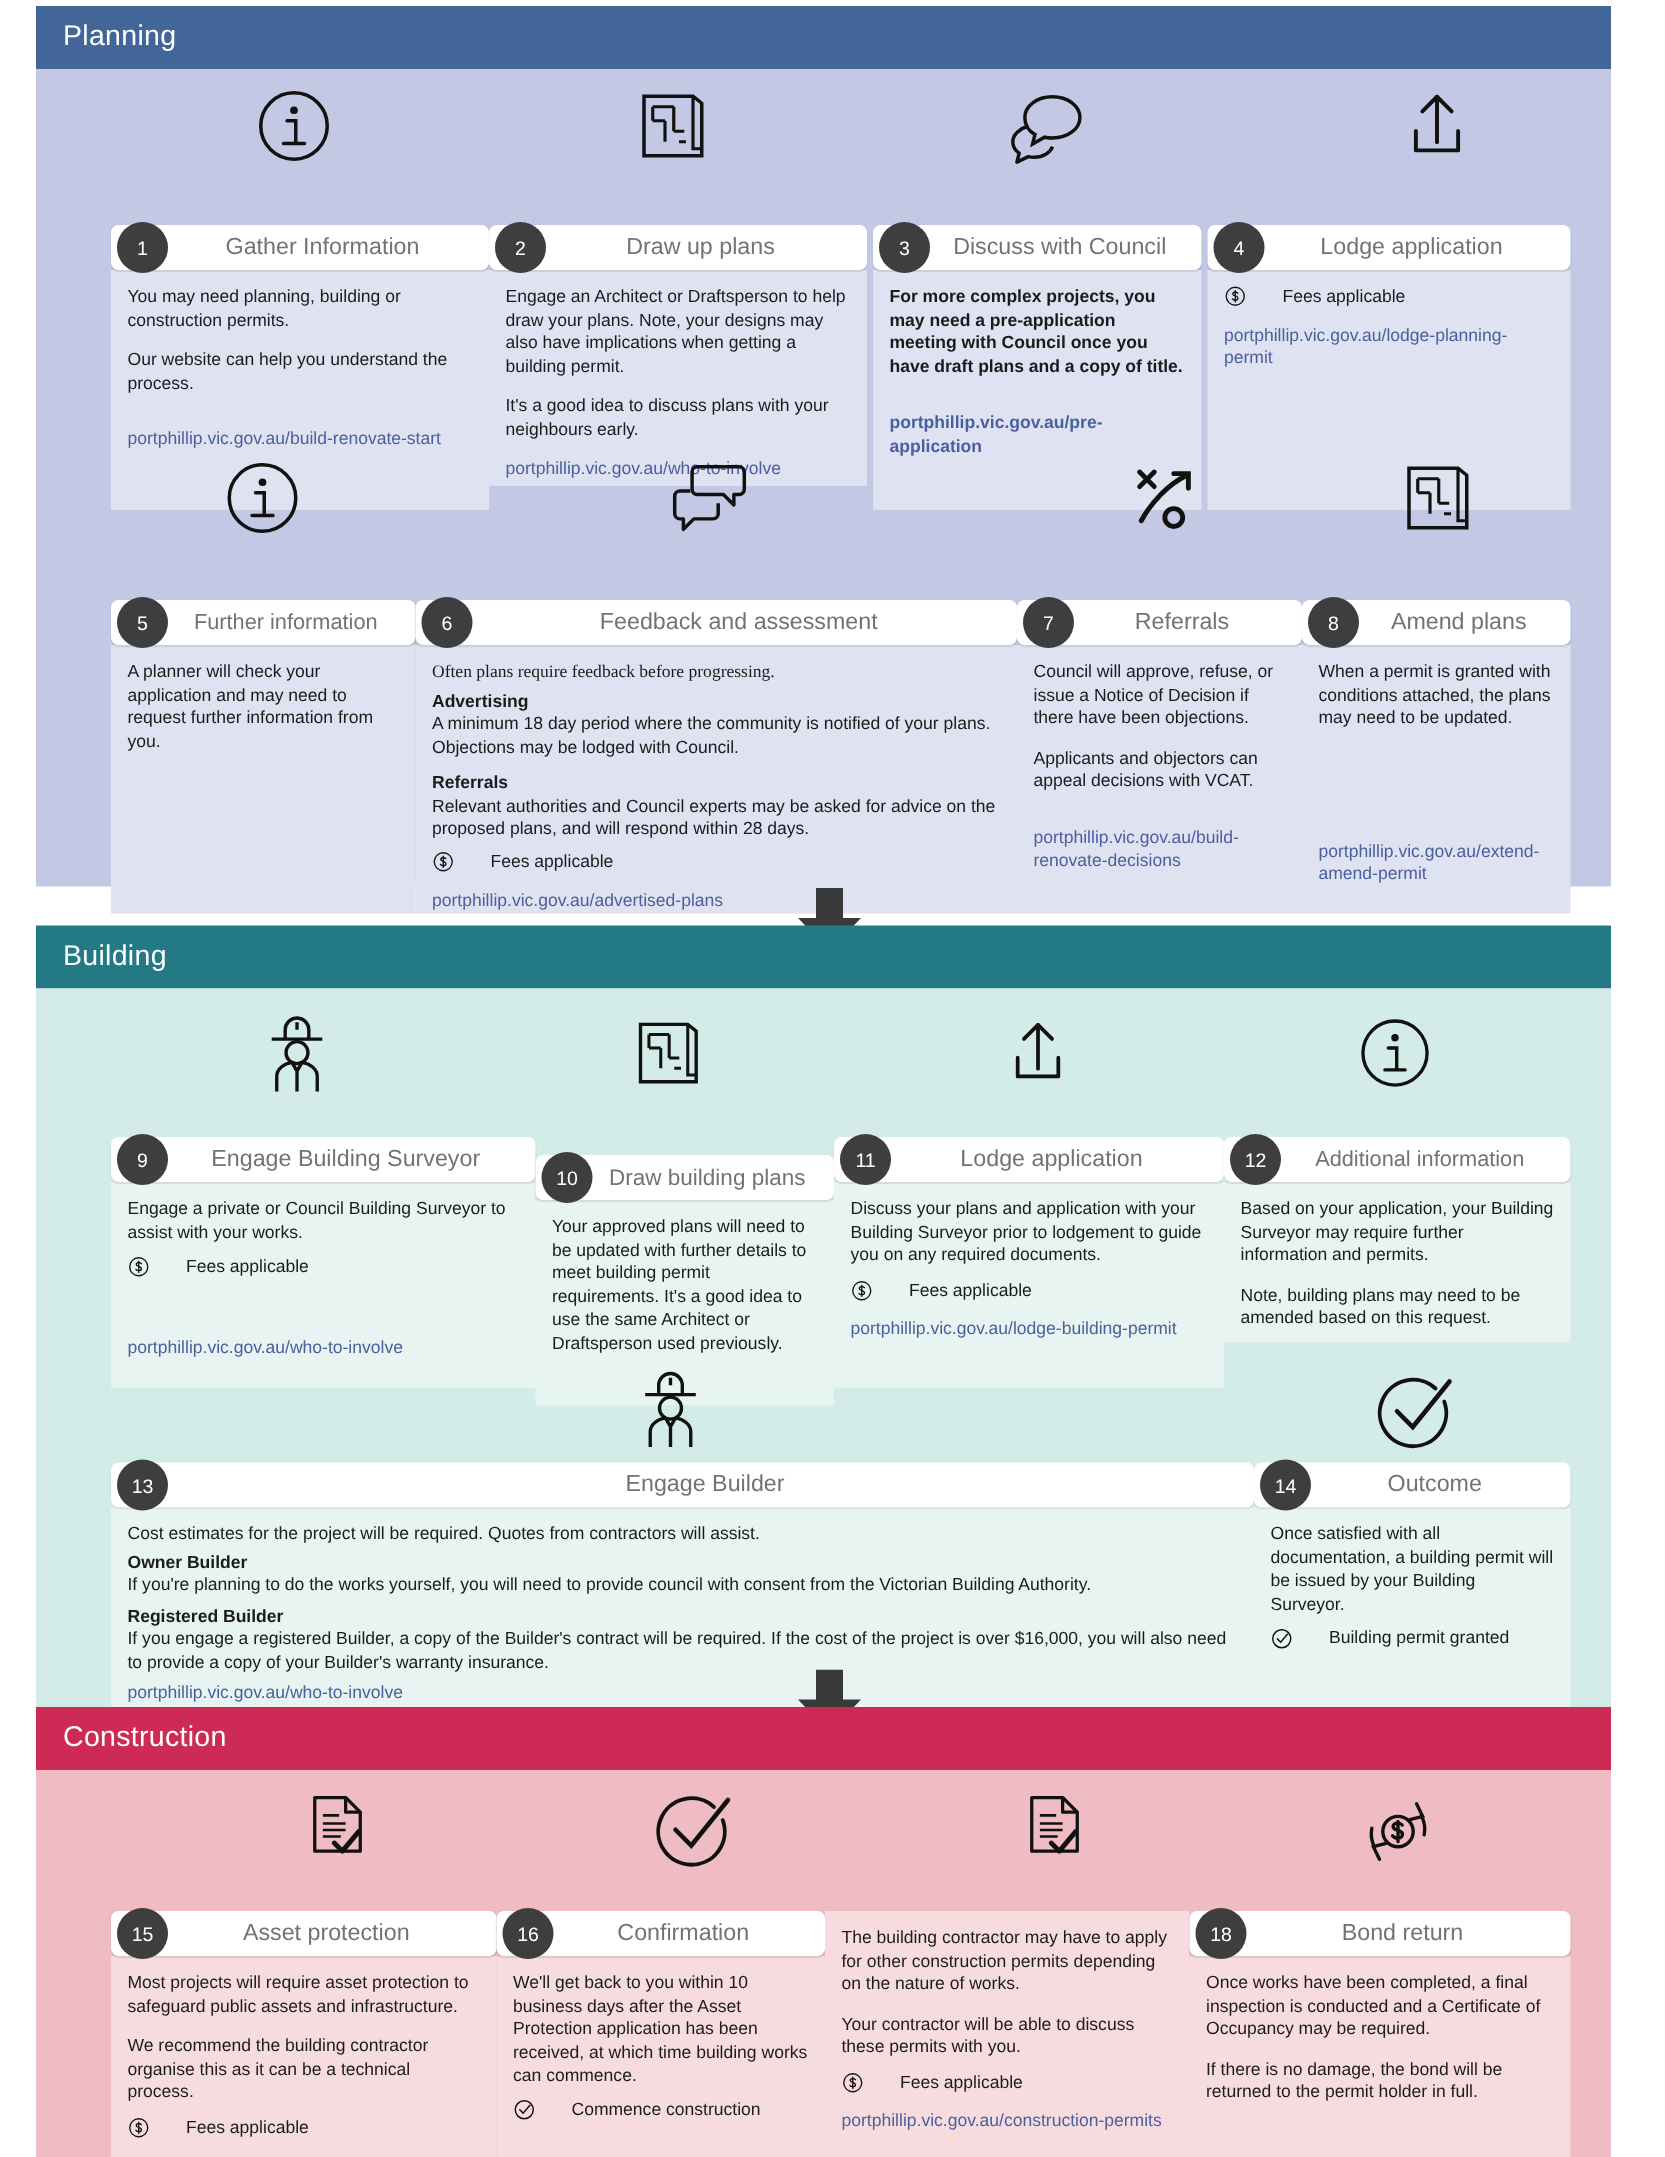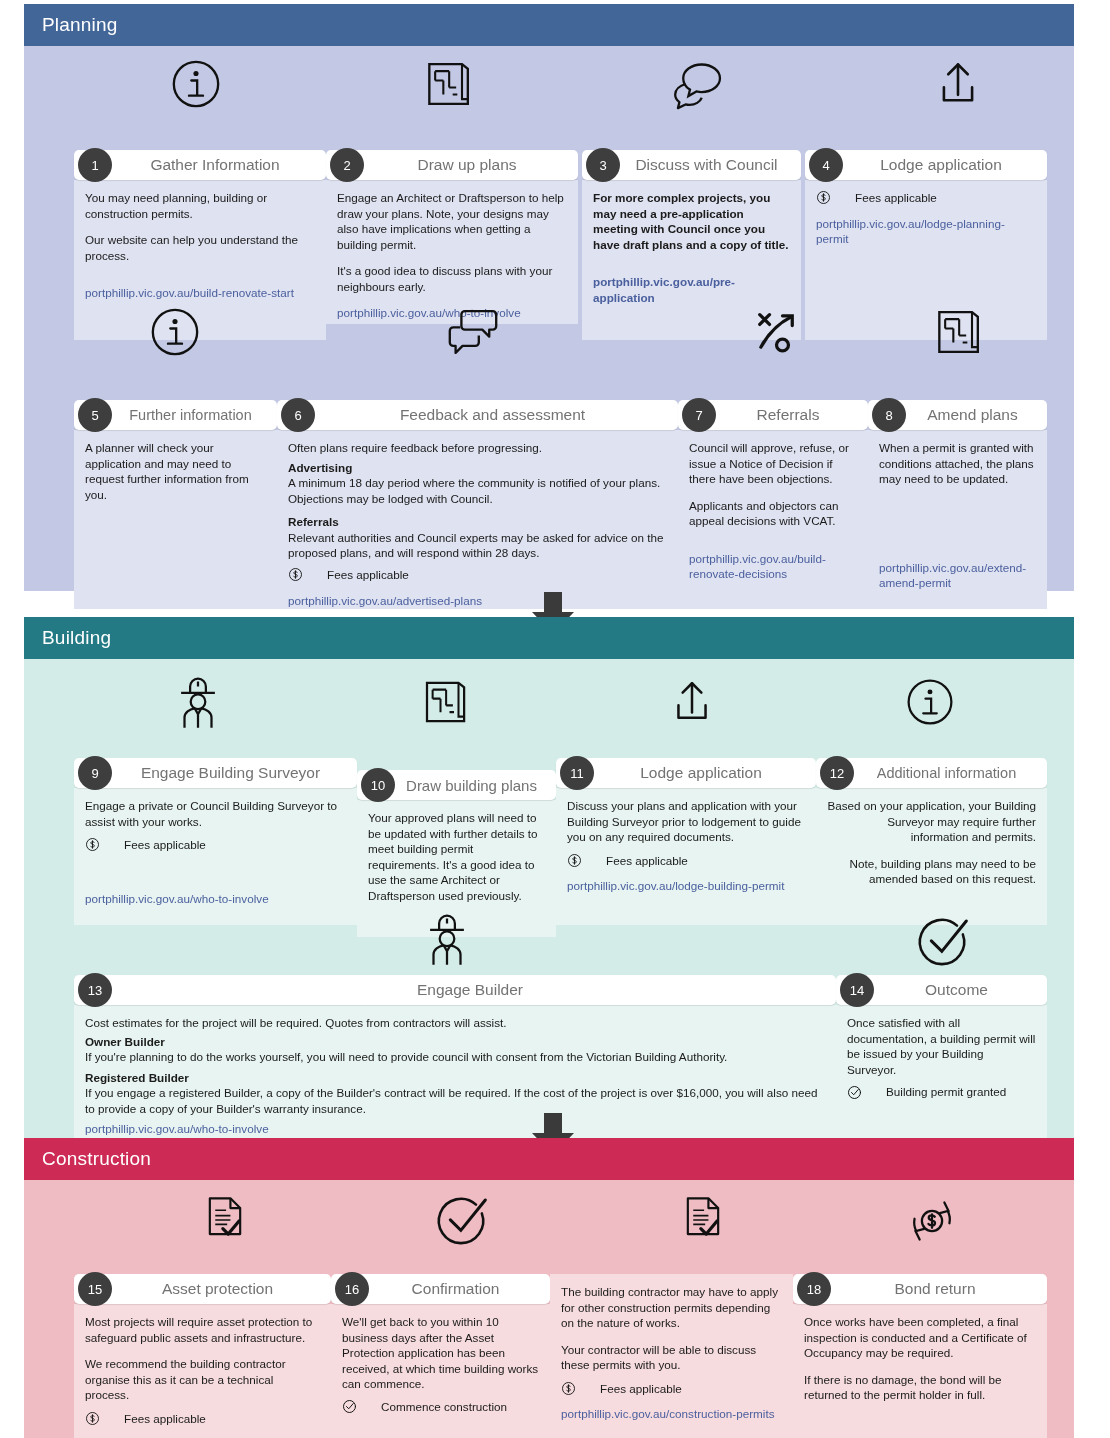--- a/index.html
+++ b/index.html
@@ -226,21 +226,21 @@
         <p>A planner will check your application and may need to request further information from you.</p>
       </div>
     </div>
 
     <div class="card" style="left:253px; top:354px; width:401px;">
       <div class="card-head">
         <div class="card-num">6</div>
         <div class="card-title">Feedback and assessment</div>
       </div>
       <div class="card-body" style="height:179px;">
-        <p class="tight" style="margin-bottom:4px;">Often plans require feedback before progressing.</p>
+        <p class="tight" style="margin-bottom:4px;font-family:Liberation Serif, serif;">Often plans require feedback before progressing.</p>
         <p class="tight" style="font-weight:bold;">Advertising</p>
         <p style="margin-bottom:8px;">A minimum 18 day period where the community is notified of your plans. Objections may be lodged with Council.</p>
         <p class="tight" style="font-weight:bold;">Referrals</p>
         <p style="margin-bottom:6px;">Relevant authorities and Council experts may be asked for advice on the proposed plans, and will respond within 28 days.</p>
         <div class="inline-row">
           <span class="mini-ico">
             <svg width="15" height="15" viewBox="0 0 20 20" fill="none" stroke="#111" stroke-width="1.2">
                 <circle cx="10" cy="10" r="8"></circle>
                 <path d="M10 5v10M12.3 7.3c-.5-.8-1.3-1.1-2.3-1.1-1.3 0-2.2.7-2.2 1.7 0 2.4 4.6 1.3 4.6 3.8 0 1.1-1 1.8-2.4 1.8-1.1 0-2-.4-2.5-1.2" stroke-linecap="round"></path>
               </svg>
@@ -369,21 +369,21 @@
         </div>
         <p class="url">portphillip.vic.gov.au/lodge-building-permit</p>
       </div>
     </div>
 
     <div class="card" style="left:792px; top:99px; width:231px;">
       <div class="card-head">
         <div class="card-num">12</div>
         <div class="card-title" style="font-size:14.5px;">Additional information</div>
       </div>
-      <div class="card-body" style="height:137px;text-align:right;">
+      <div class="card-body" style="height:107px;">
         <p>Based on your application, your Building Surveyor may require further information and permits.</p>
         <p>Note, building plans may need to be amended based on this request.</p>
       </div>
     </div>
 
     <span class="card-icon" style="left:396px; top:255px;">
       <svg width="54" height="54" viewBox="0 0 48 48" fill="none" stroke="#111" stroke-width="2" stroke-linejoin="round">
           <path d="M9 14h30M17 14V8.5a7 7 0 0 1 14 0V14M24 4v4.5"></path>
           <circle cx="24" cy="22" r="6.5"></circle>
           <path d="M12 45V36c0-4.4 4.4-7.5 9-8.2M36 45V36c0-4.4-4.4-7.5-9-8.2"></path>

